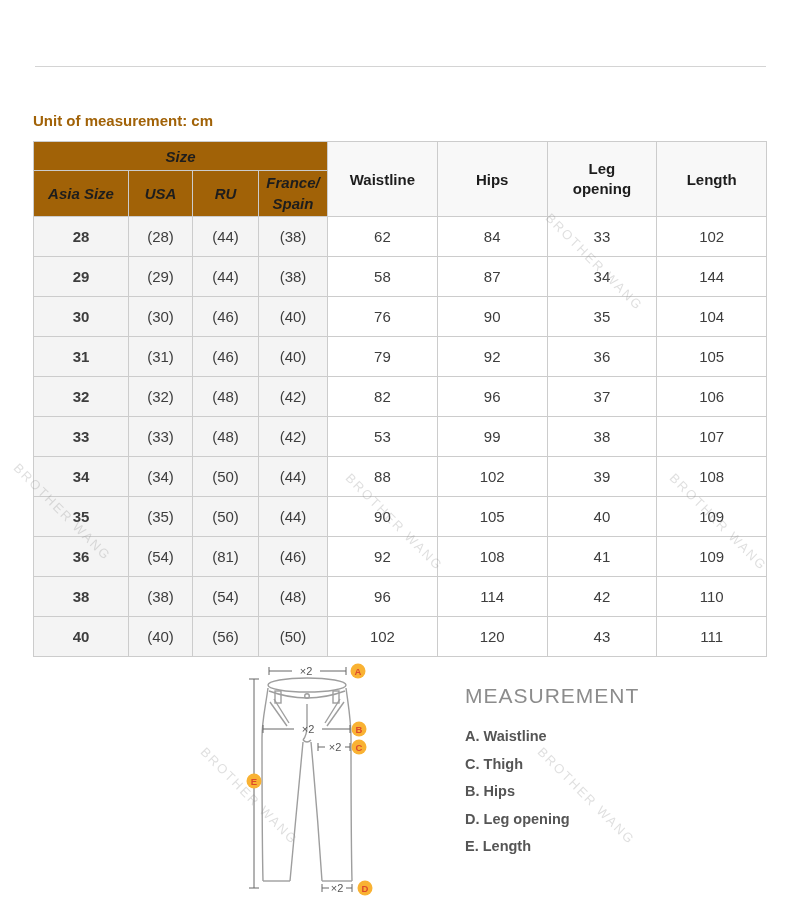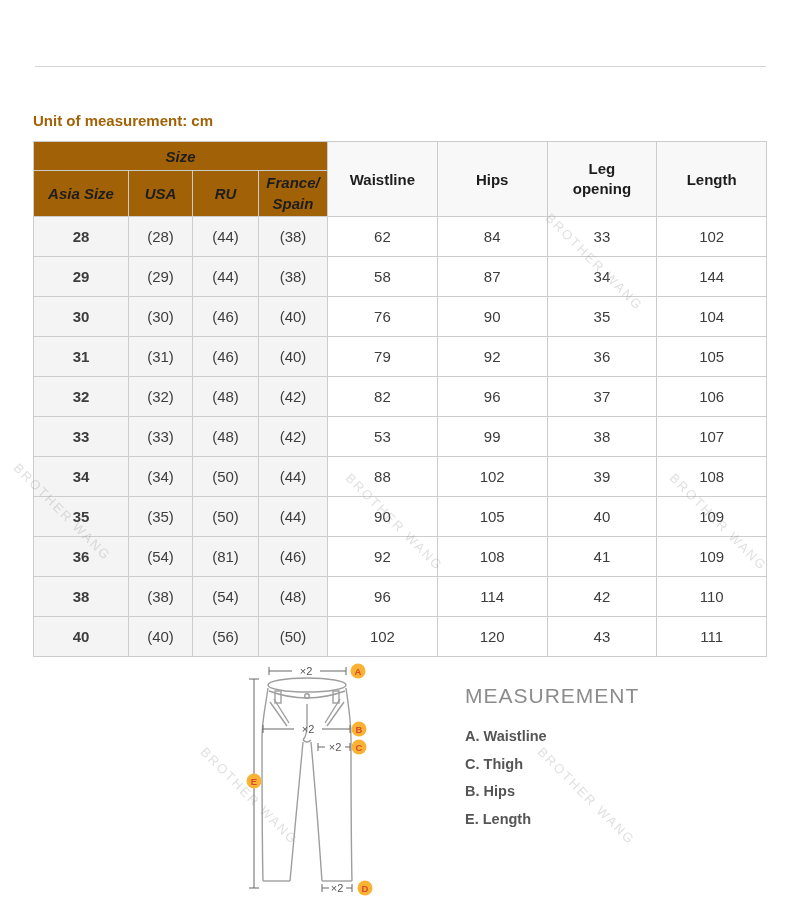--- a/index.html
+++ b/index.html
@@ -315,20 +315,21 @@
         <text x="9" y="126.5" fill="#dc4a2b">E</text>
       </g>
     </g>
   </svg>
 
   <div class="legend">
     <div class="legend-title">MEASUREMENT</div>
     <div class="legend-item">A. Waistline</div>
     <div class="legend-item">C. Thigh</div>
     <div class="legend-item">B. Hips</div>
+    <div class="legend-item">D. Leg opening</div>
     <div class="legend-item">E. Length</div>
   </div>
 
   <div class="wm" style="left:548px; top:208px;">BROTHER WANG</div>
   <div class="wm" style="left:16px;  top:458px;">BROTHER WANG</div>
   <div class="wm" style="left:348px; top:468px;">BROTHER WANG</div>
   <div class="wm" style="left:672px; top:468px;">BROTHER WANG</div>
   <div class="wm" style="left:203px; top:742px;">BROTHER WANG</div>
   <div class="wm" style="left:540px; top:742px;">BROTHER WANG</div>
 

